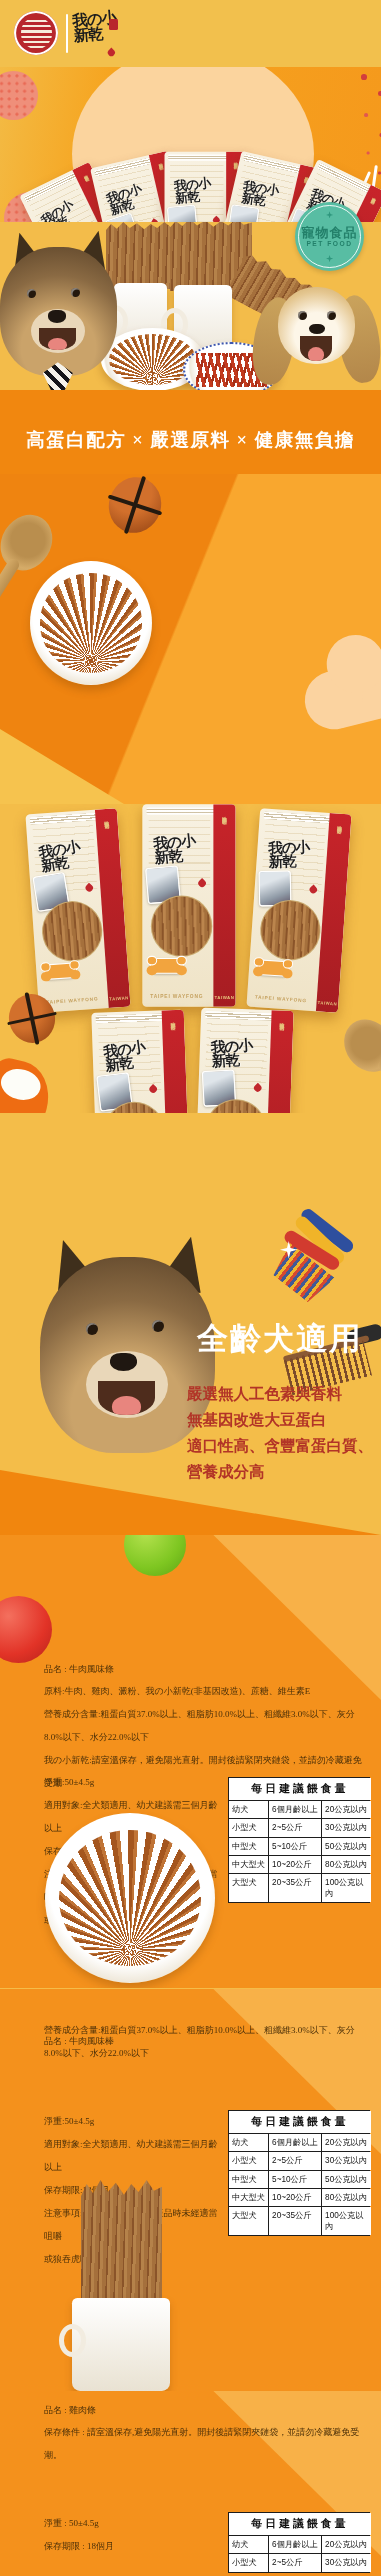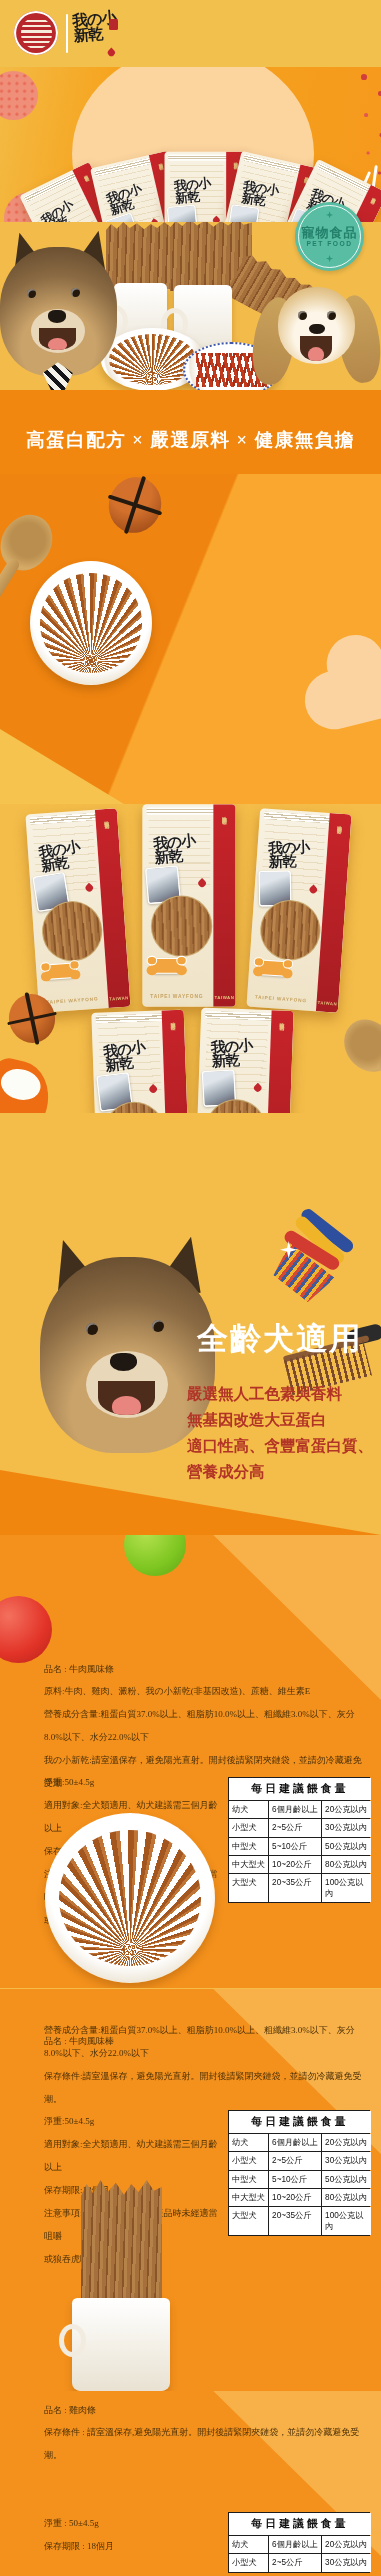--- a/index.html
+++ b/index.html
@@ -583,21 +583,20 @@
     <div class="abs plate pplate1">
         <div class="fan"></div>
       </div>
   </div>
 
   <div id="p2" class="sec psec pmugsticks">
     <div class="wedge-light"></div>
     <div class="pname">品名 : 牛肉風味棒</div>
     <div class="spec wide">
         <div class="li">營養成分含量:粗蛋白質37.0%以上、粗脂肪10.0%以上、粗纖維3.0%以下、灰分8.0%以下、水分22.0%以下</div>
-        <div class="li">保存條件:請室溫保存，避免陽光直射。開封後請緊閉夾鏈袋，並請勿冷藏避免受潮。</div>
       </div>
     <div class="spec narrow">
         <div class="li">淨重:50±4.5g</div>
         <div class="li">適用對象:全犬類適用、幼犬建議需三個月齡以上</div>
         <div class="li">保存期限:18個月</div>
         <div class="li">注意事項:請避免愛犬食用本產品時未經適當咀嚼</div>
         <div class="li">或狼吞虎嚥，以免造成傷害</div>
       </div>
     <div class="feed-table">
         <div class="ft-title">每日建議餵食量</div>

